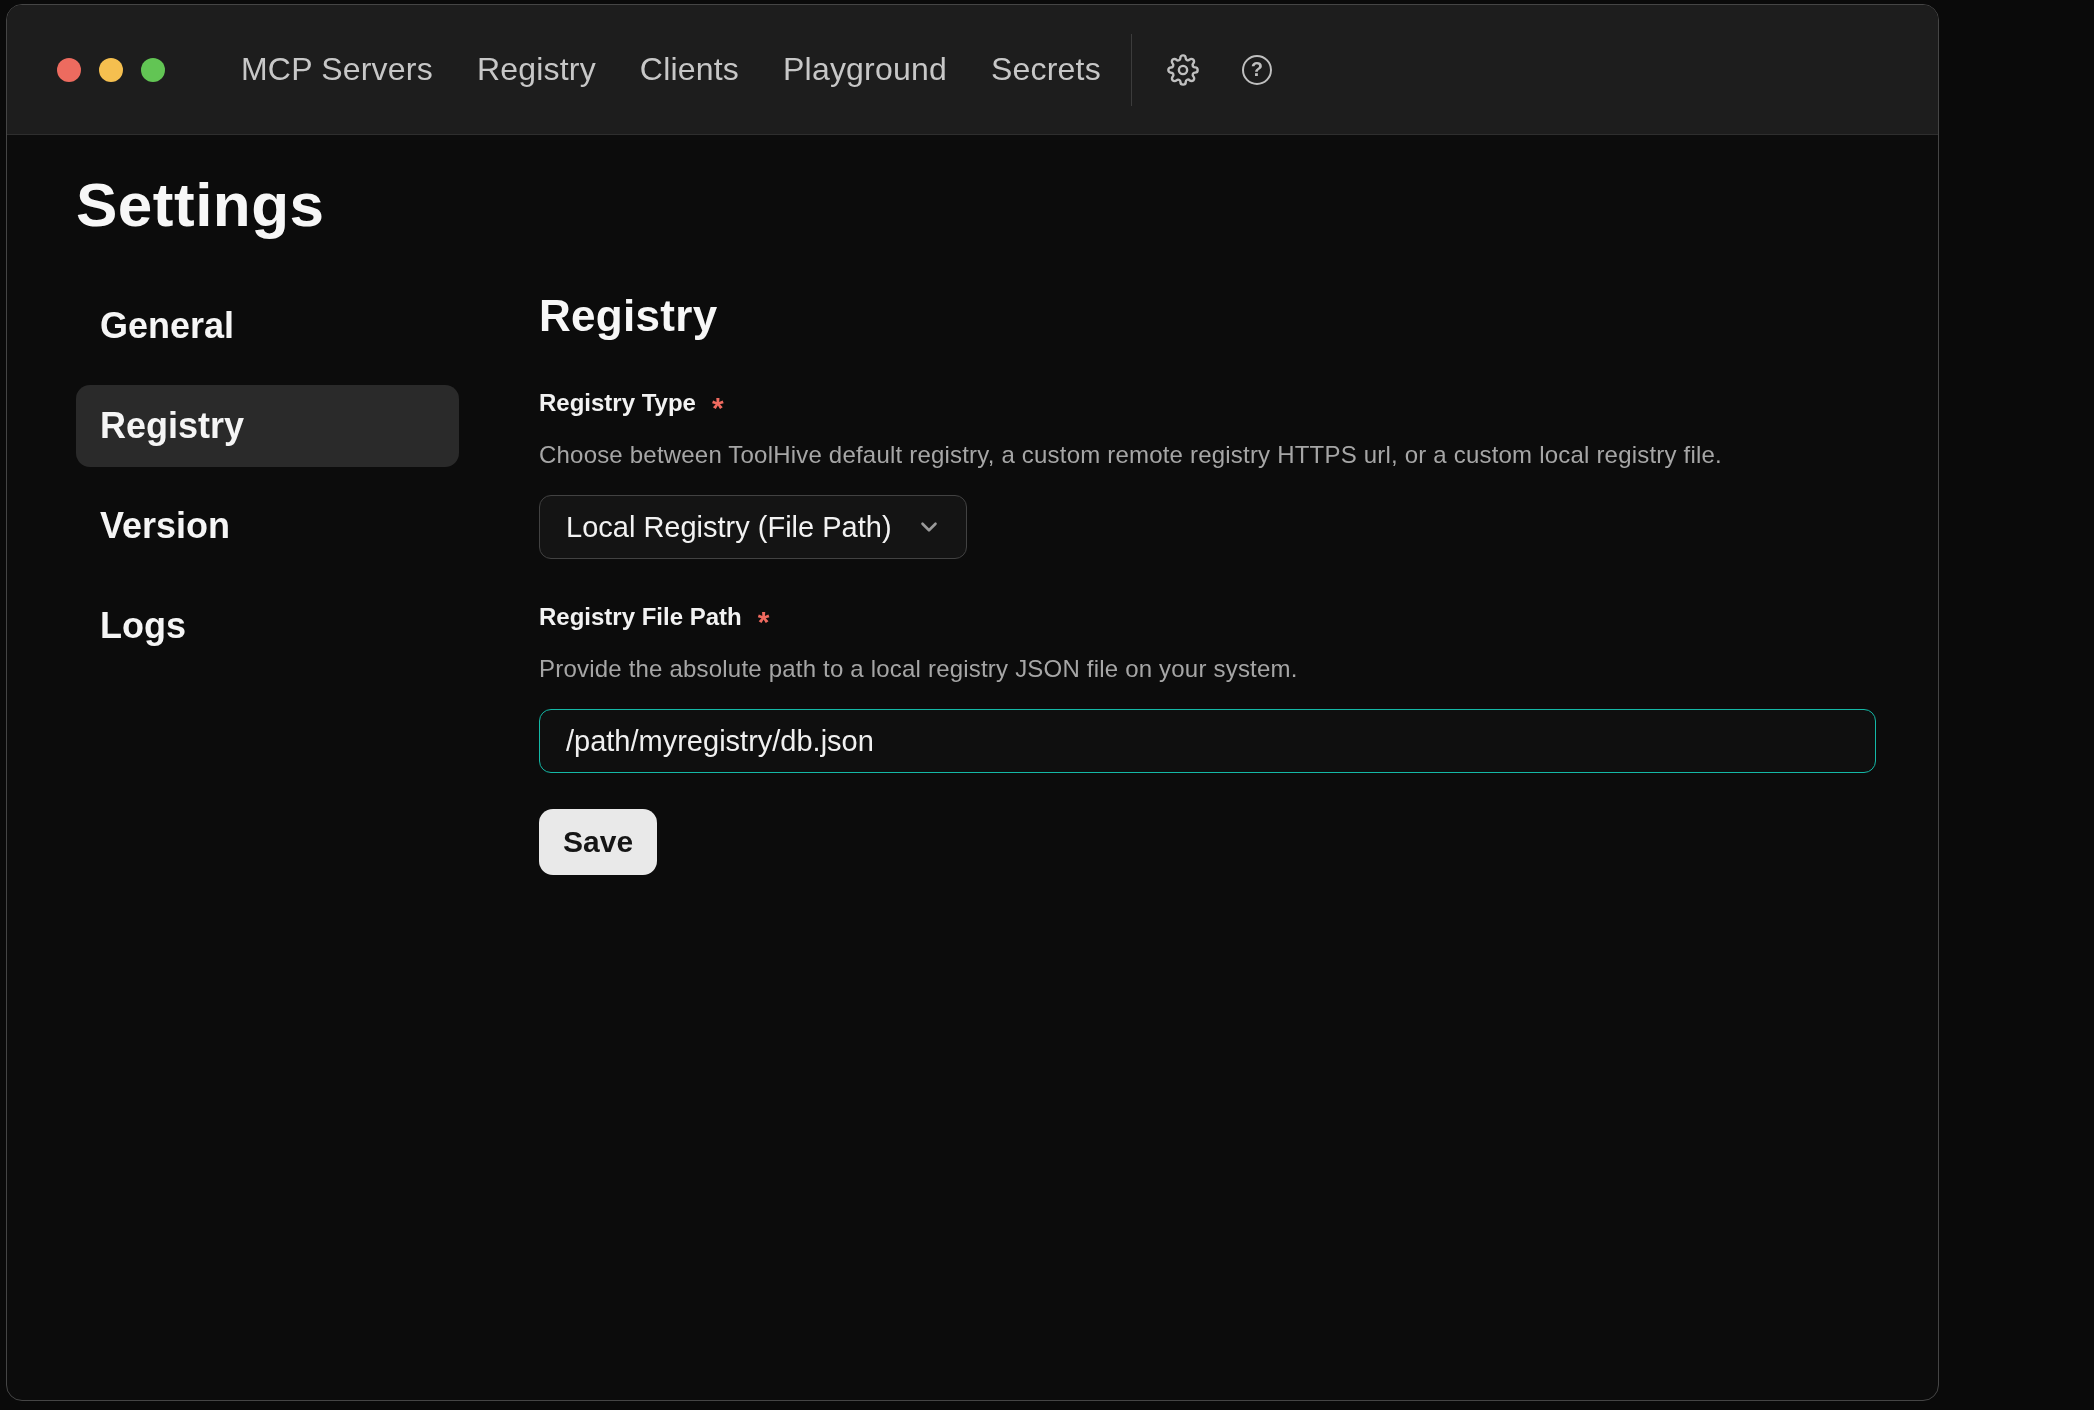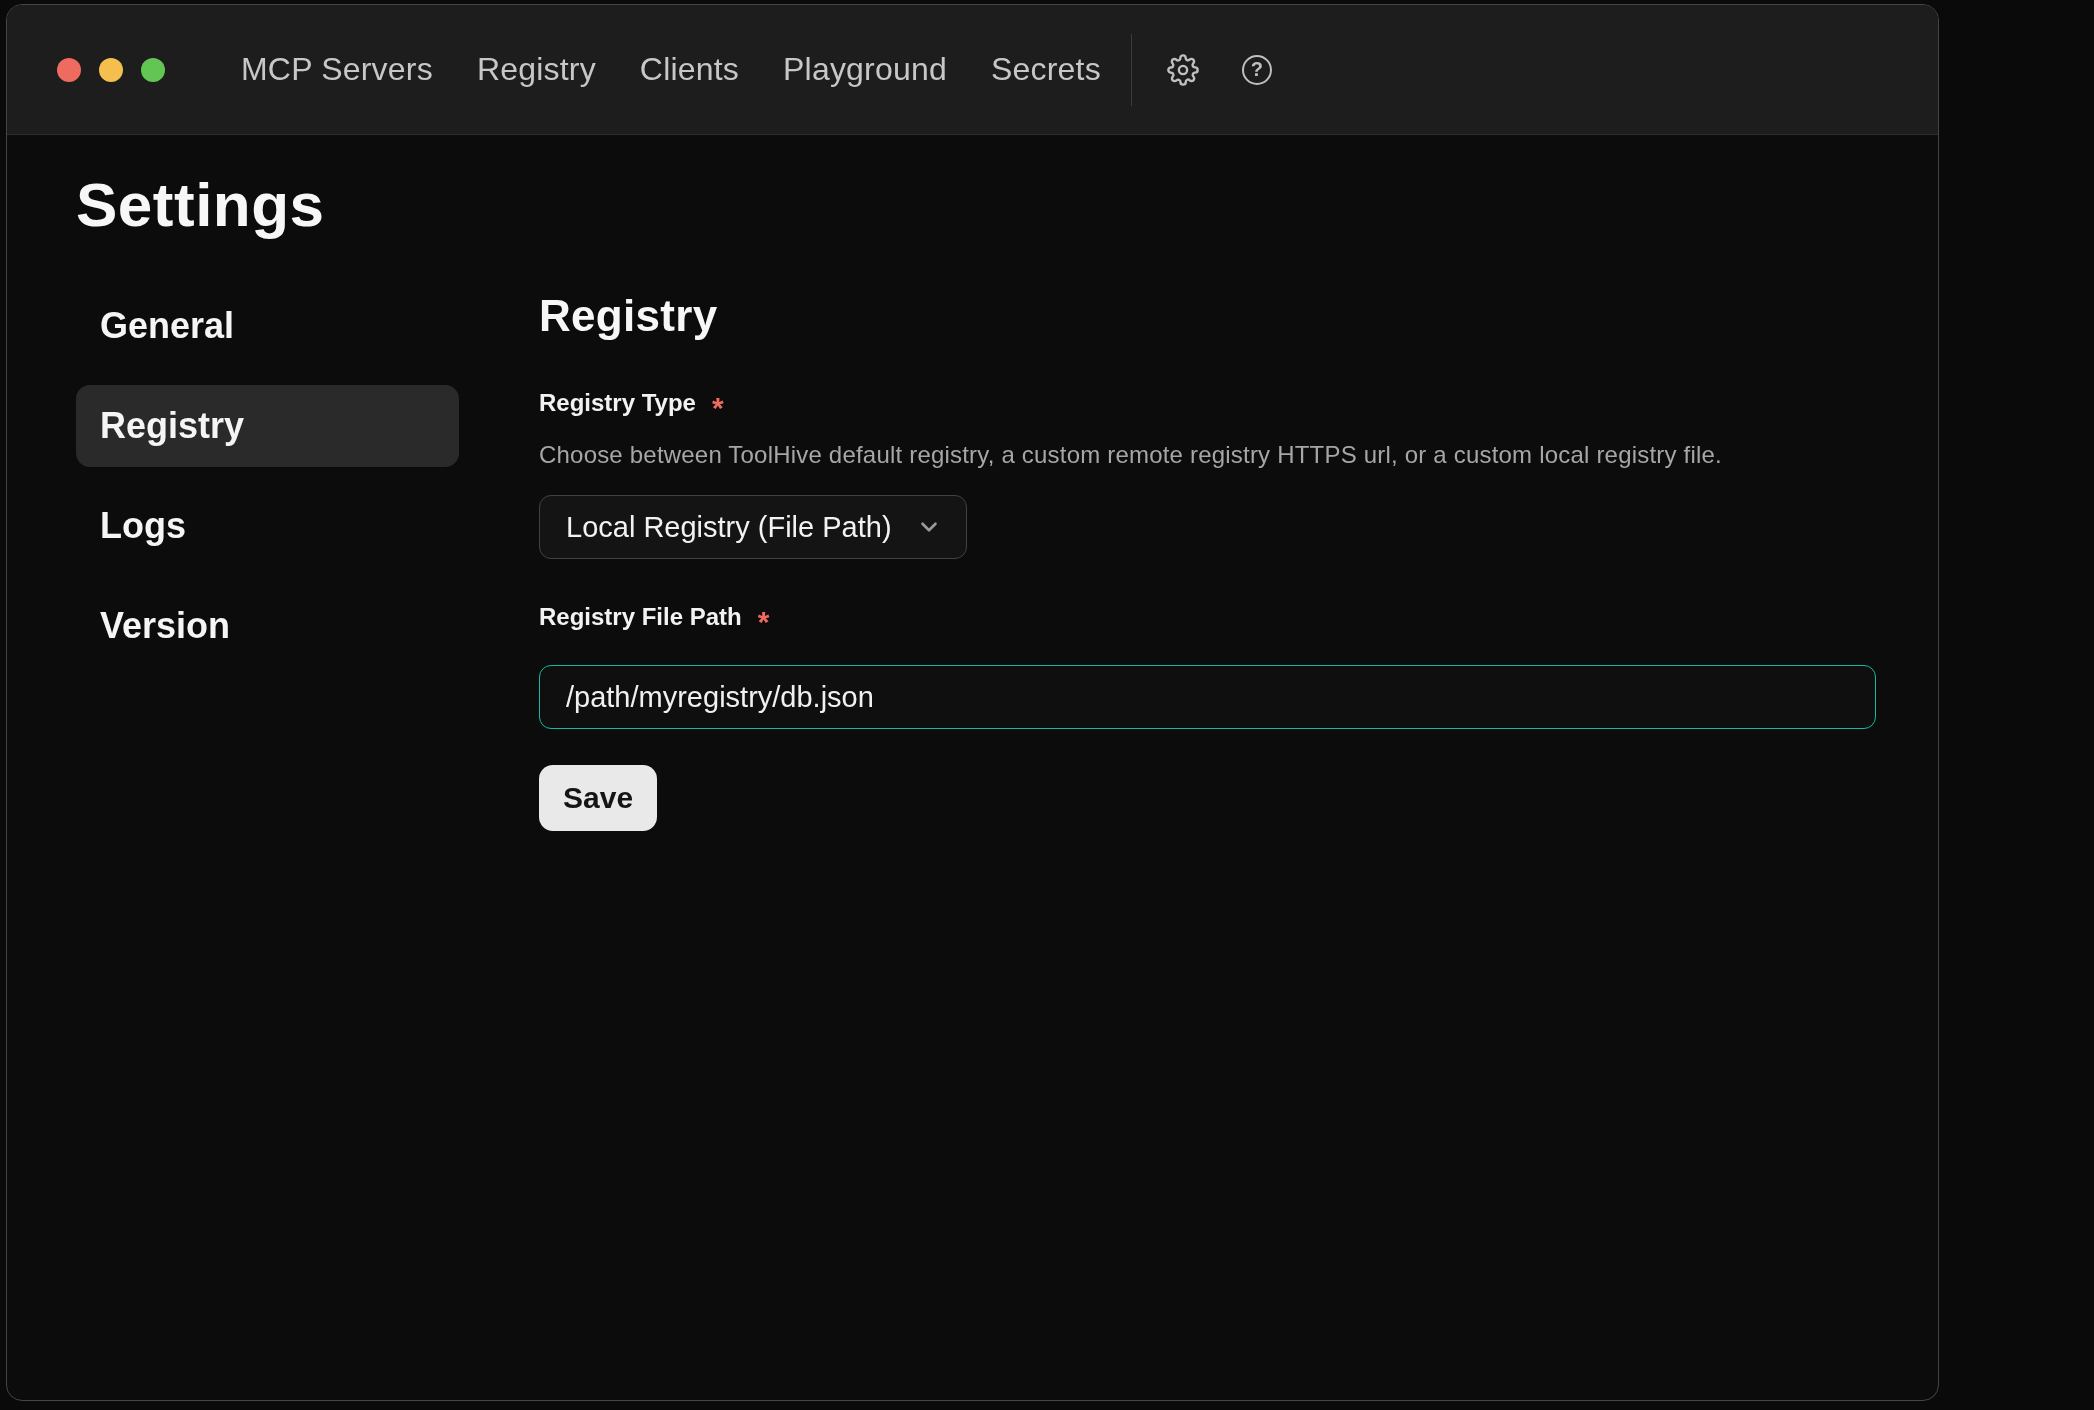--- a/index.html
+++ b/index.html
@@ -147,22 +147,22 @@
   </div>
 
   <div class="content">
     <h1 class="page-title">Settings</h1>
 
     <div class="body-row">
 
       <div class="sidebar">
         <div class="side-item">General</div>
         <div class="side-item active">Registry</div>
+        <div class="side-item">Version</div>
         <div class="side-item">Logs</div>
-        <div class="side-item">Version</div>
       </div>
 
       <div class="main">
         <h2 class="section-heading">Registry</h2>
 
         
         <div class="field">
           <div class="label-row">
             <span class="field-label">Registry Type</span>
             <span class="req-marker" style="color: rgb(239, 106, 95);">*</span>
@@ -175,20 +175,21 @@
             </svg>
           </div>
         </div>
 
         
         <div class="field">
           <div class="label-row">
             <span class="field-label">Registry File Path</span>
             <span class="req-marker" style="color: rgb(239, 106, 95);">*</span>
           </div>
+          <div class="field-desc">Provide the absolute path to a local registry JSON file on your system.</div>
           <input class="text-input" type="text" value="/path/myregistry/db.json" style="">
         </div>
 
         <button class="save-btn" style="background-color: rgb(233, 233, 233);">Save</button>
       </div>
     </div>
   </div>
 </div>
 
 </body></html>

